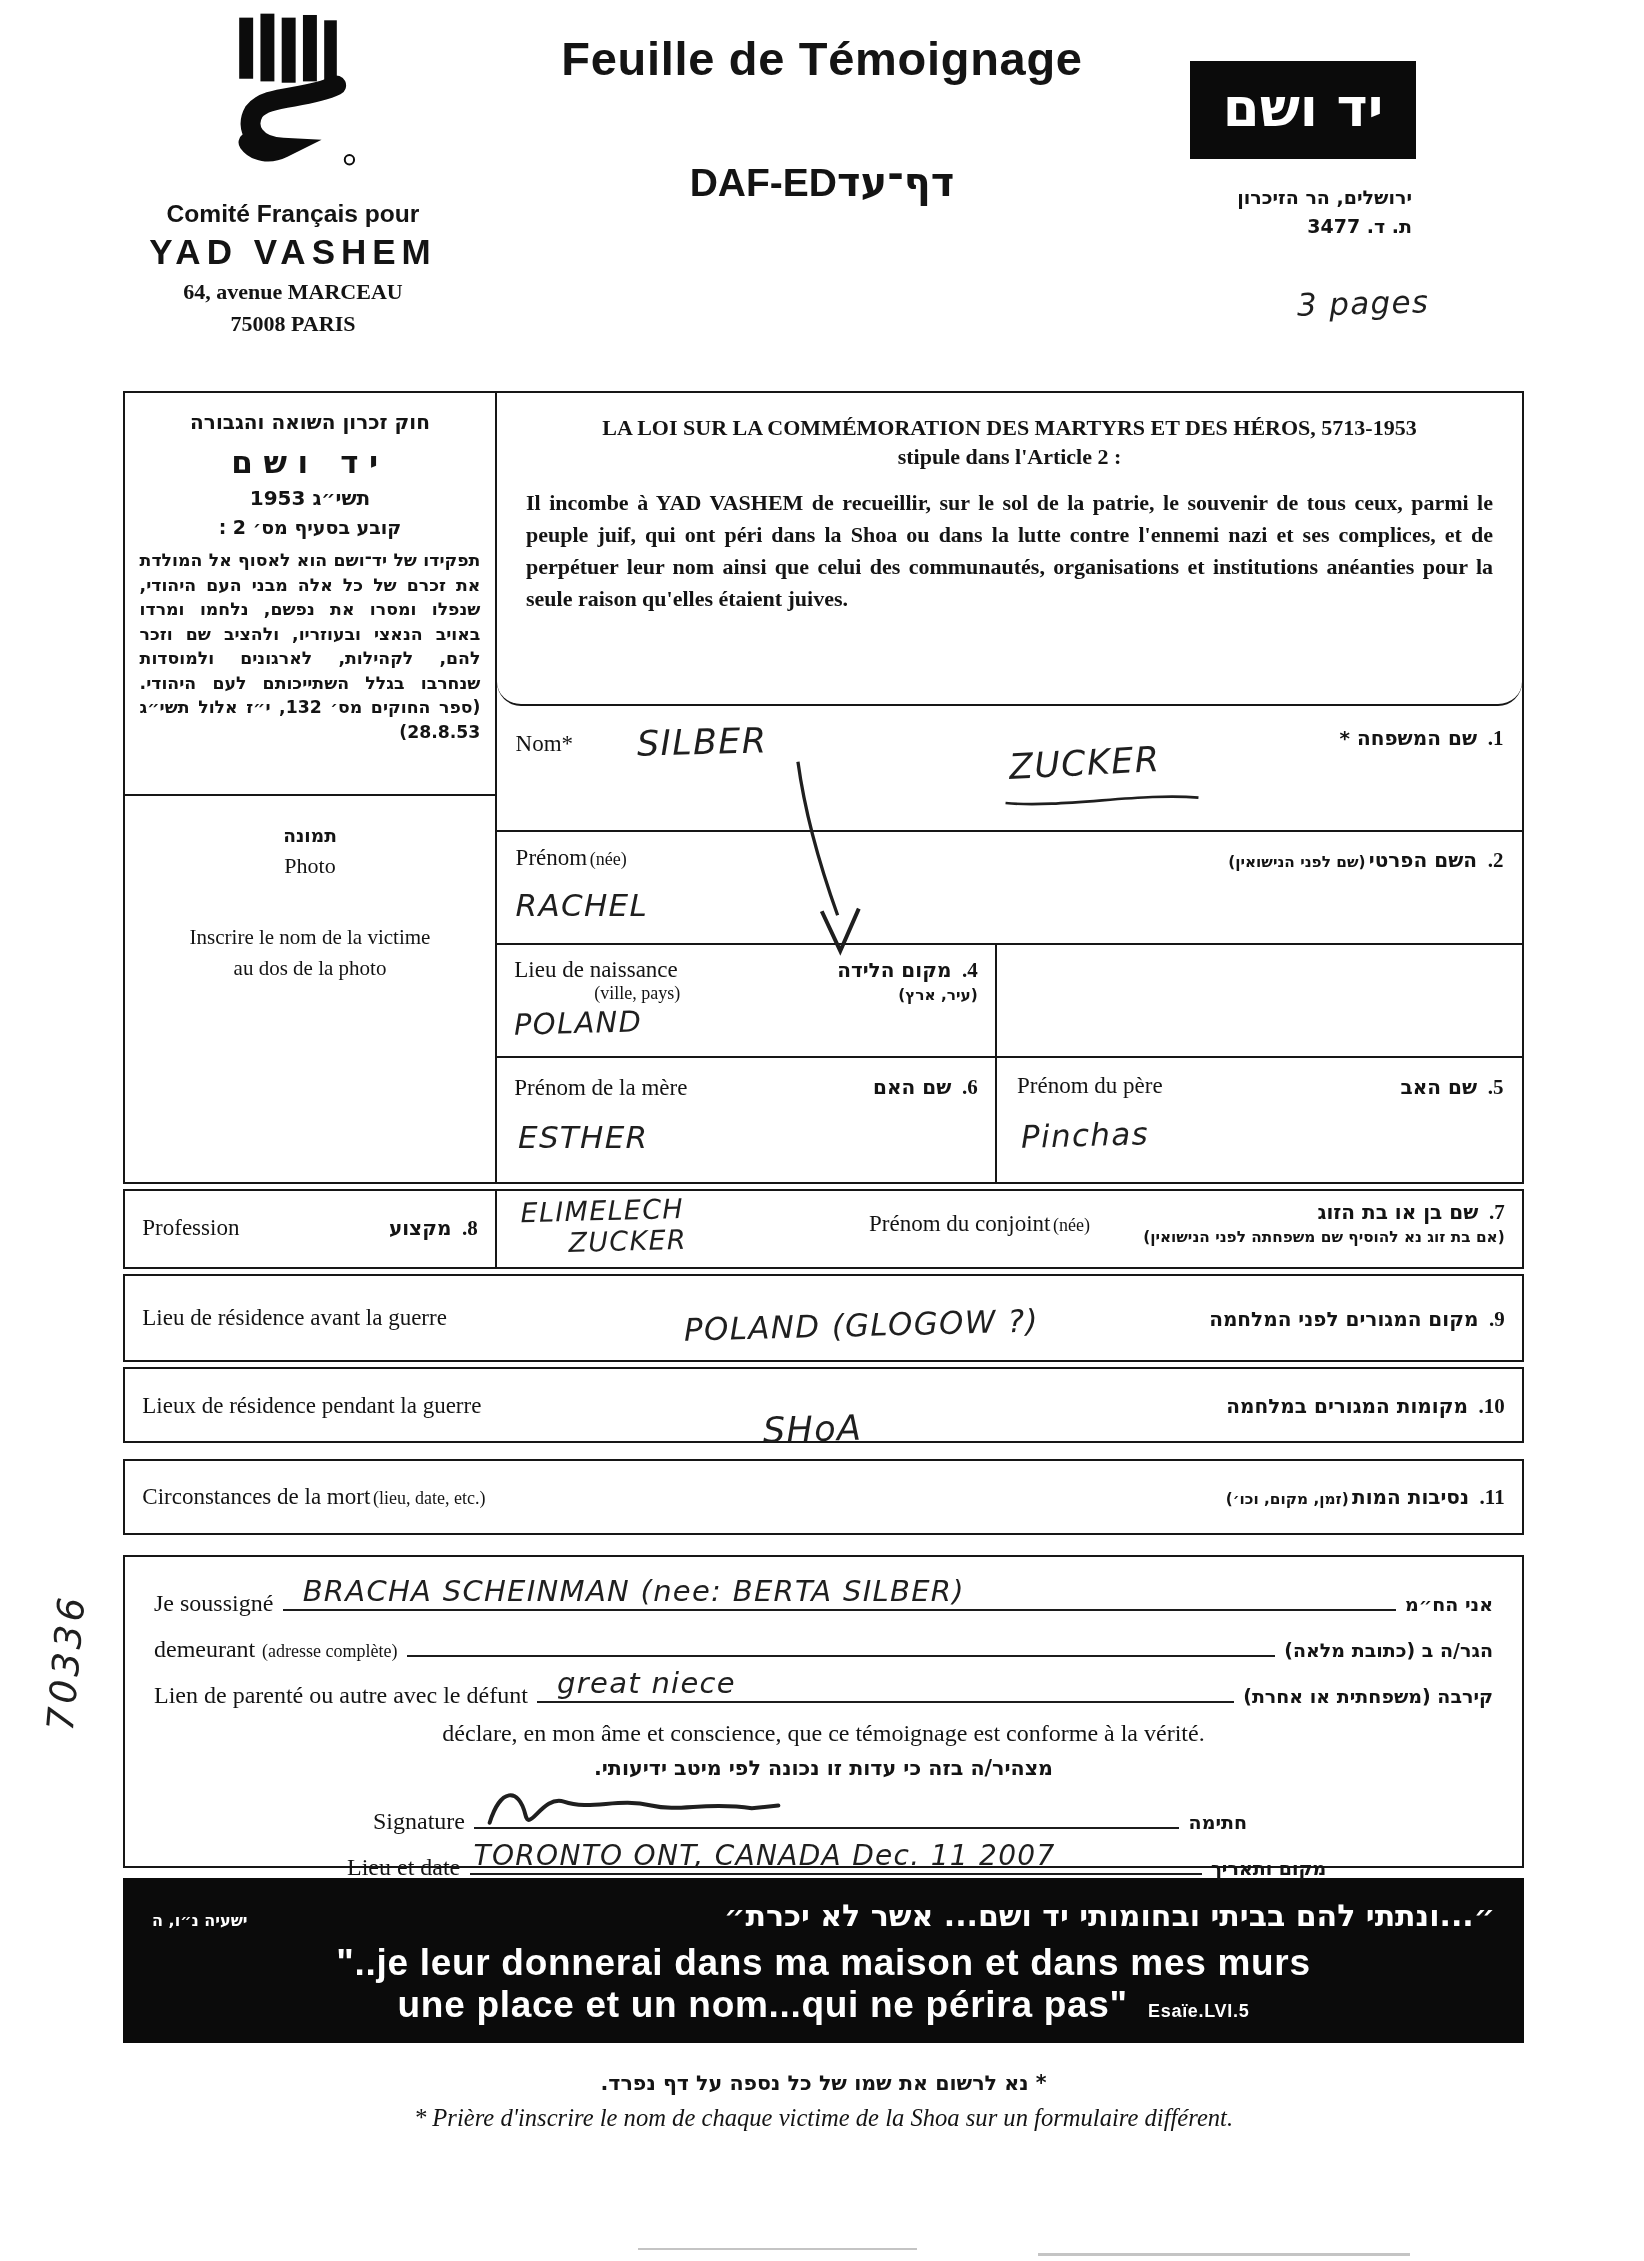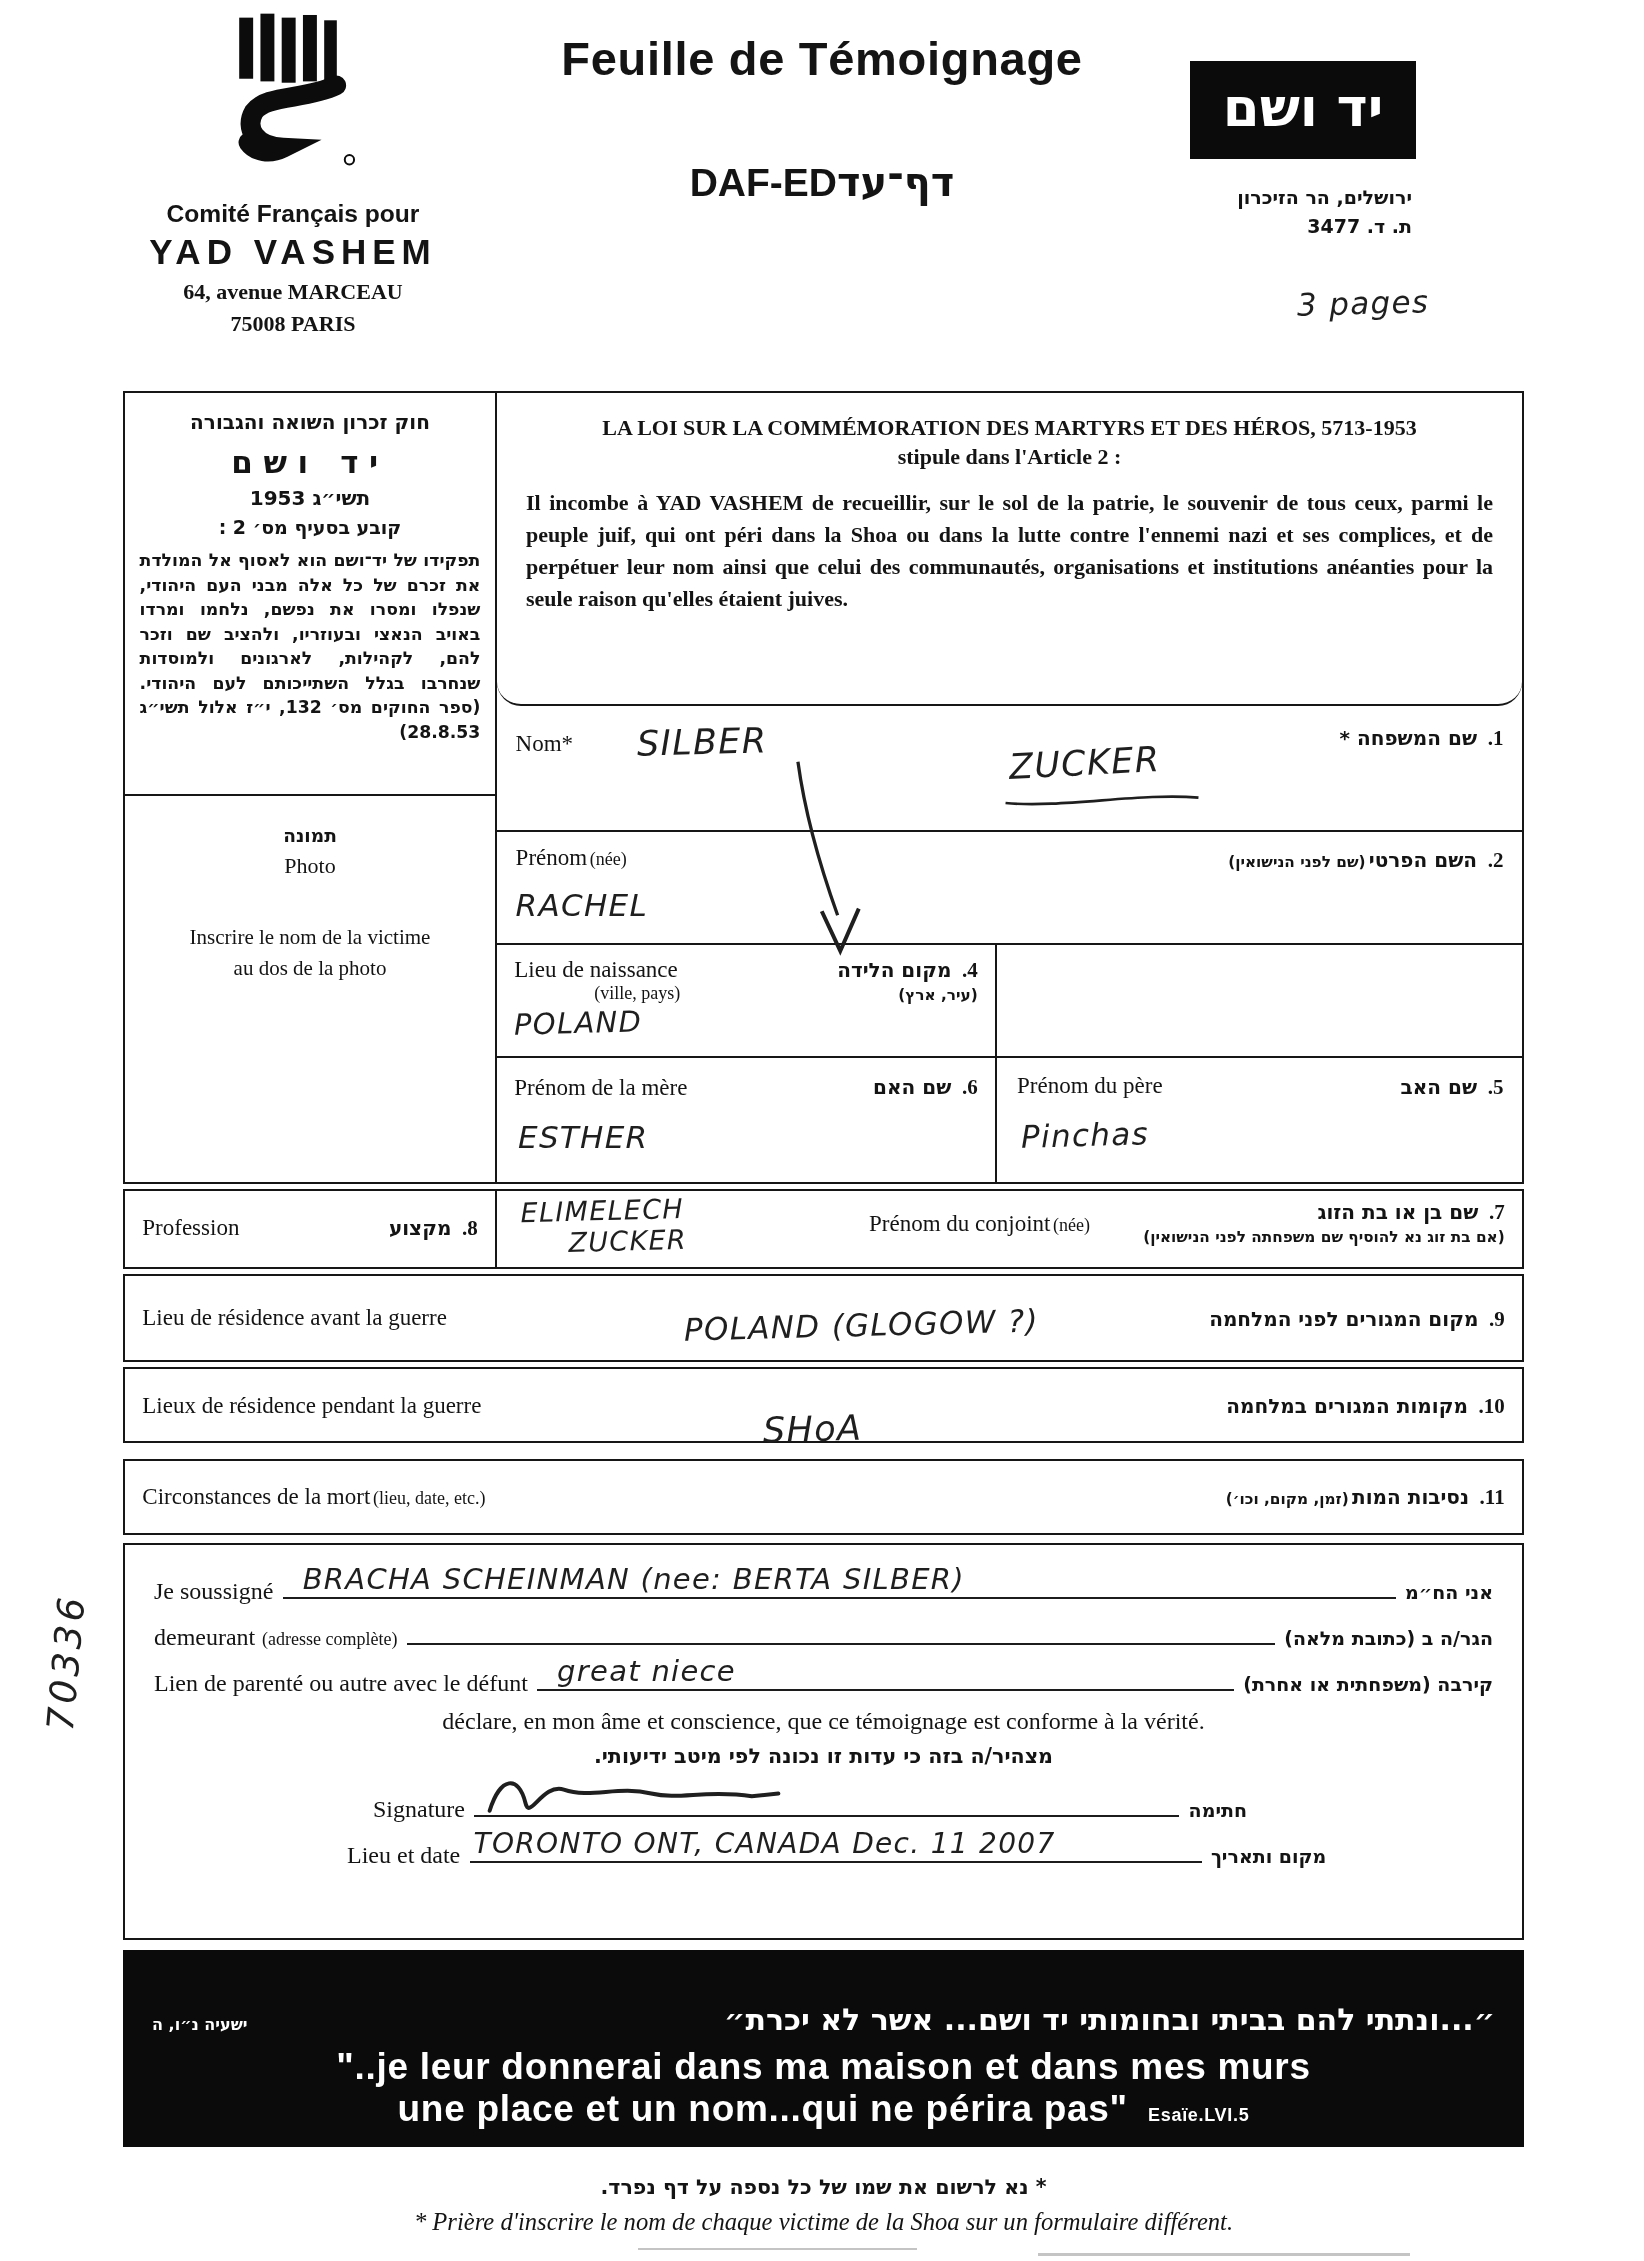--- a/index.html
+++ b/index.html
@@ -75,32 +75,32 @@
 
   .mid-box { border:2.7px solid #161616; position:relative; }
   .box78 { margin-top:4.7px; height:80px; display:flex; }
   .box78 .pcell { width:372px; border-right:2.7px solid #161616; position:relative; }
   .box78 .ccell { flex:1; position:relative; }
   .box9 { margin-top:5.3px; height:88px; }
   .box10 { margin-top:4.7px; height:76px; }
   .box11 { margin-top:16.6px; height:76px; }
 
   
-  .decl-box { margin-top:8px; border:2.7px solid #161616; padding:22.6px 29px 13.3px; height:397px; }
+  .decl-box { margin-top:20px; border:2.7px solid #161616; padding:22.6px 29px 13.3px; height:313px; }
   .decl-row { display:flex; align-items:baseline; font-size:24px; margin-bottom:9.3px; }
   .decl-fill { flex:1; border-bottom:2px solid #1c1c1c; margin:0 9.3px; min-height:31px; position:relative; white-space:nowrap; }
   .decl-he { font-weight:bold; font-size:19px; }
   .decl-center { text-align:center; font-size:24px; margin-top:10.6px; }
   .decl-center-he { text-align:center; font-weight:bold; font-size:20.6px; margin-top:9.3px; }
   .fill-hw { position:absolute; left:20px; bottom:1.3px; }
   .sig-svg { position:absolute; left:6.7px; bottom:-5.3px; }
 
   
   .banner { margin-top:9.3px; background:#0b0b0b; color:#ffffff; padding:20px 29px 17.3px; }
-  .banner-he-line { display:flex; align-items:baseline;margin-top:32px; }
+  .banner-he-line { display:flex; align-items:baseline; }
   .banner-he-src { font-weight:bold; font-size:16px; white-space:nowrap; }
   .banner-he-quote { flex:1; text-align:right; font-weight:bold; font-size:30px; }
   .banner-fr1 { font-family:"Liberation Sans", sans-serif; font-weight:bold; font-size:37px; text-align:center; margin-top:9.3px; letter-spacing:0.7px; }
   .banner-fr2 { font-family:"Liberation Sans", sans-serif; font-weight:bold; font-size:37px; text-align:center; letter-spacing:0.7px; }
   .banner-fr-src { font-size:18px; font-weight:bold; margin-left:9.3px; }
   .foot-he { text-align:center; font-weight:bold; font-size:20.6px; margin-top:28px; }
   .foot-fr { text-align:center; font-style:italic; font-size:24.6px; margin-top:9.3px; }
 
   .margin-number { position:absolute; left:39px; top:1729px; transform:rotate(-85deg); transform-origin:0 0;
                    font-size:37px; letter-spacing:4px; }

